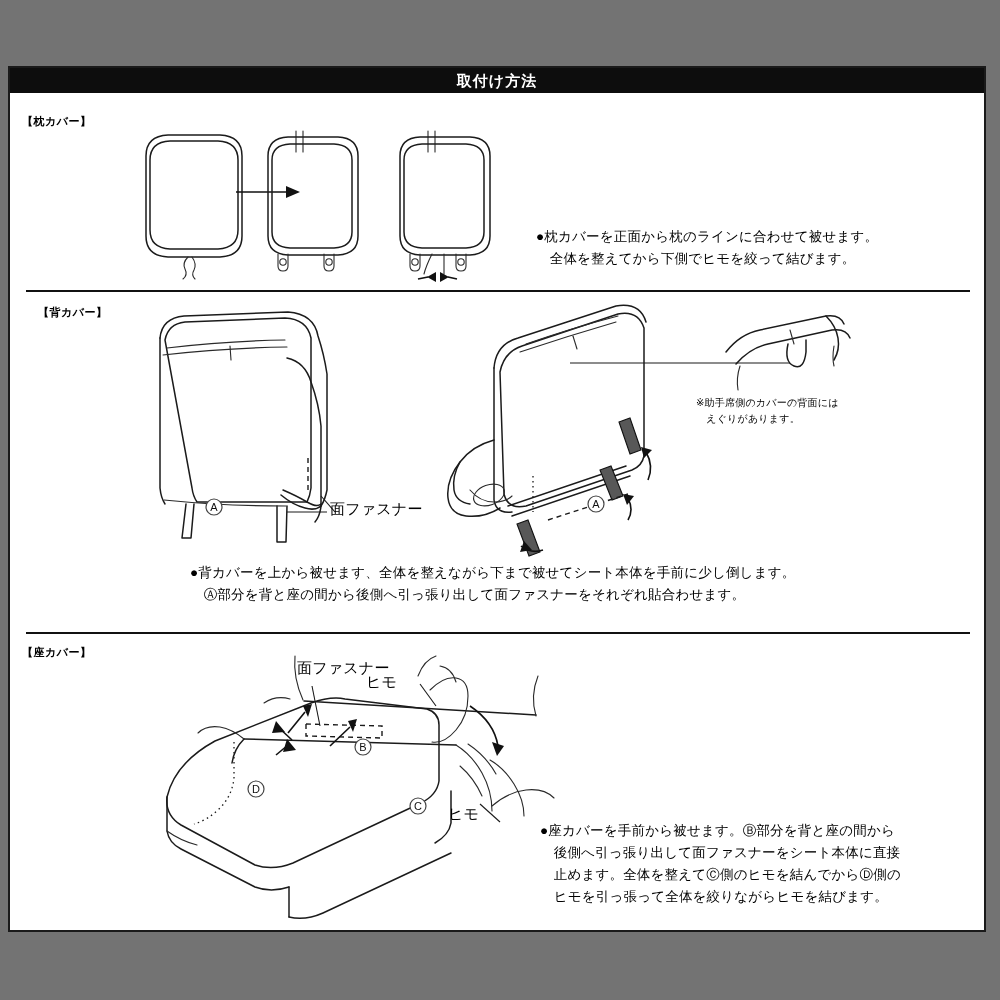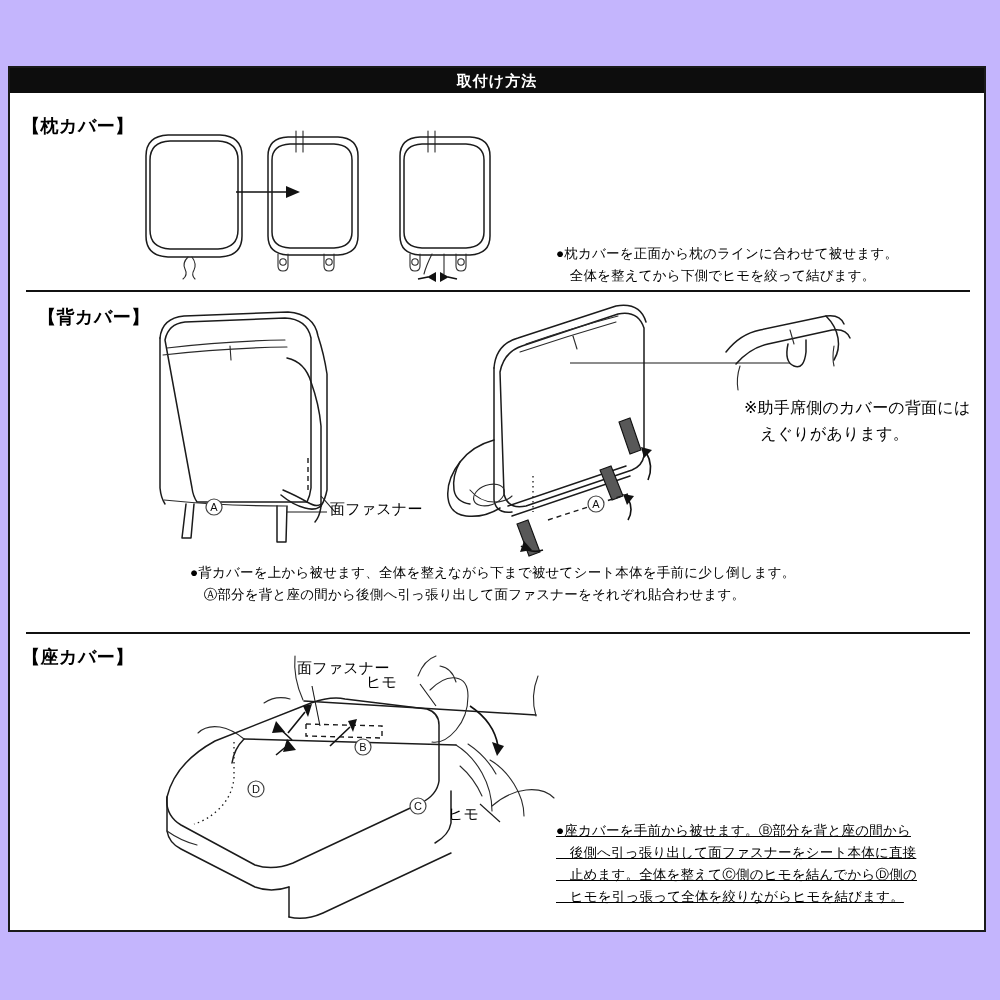--- a/index.html
+++ b/index.html
@@ -1,37 +1,37 @@
 <!DOCTYPE html>
 <html><head>
 <meta charset="utf-8">
 <style>
   html,body{margin:0;padding:0;background:#ffffff;}
   body{width:1000px;height:1000px;font-family:"Liberation Sans","DejaVu Sans",sans-serif;color:#000;}
-  #page{position:relative;width:1000px;height:1000px;background:#c4b5fd;overflow:hidden;}
+  #page{position:relative;width:1000px;height:1000px;background:#737373;overflow:hidden;}
 
   .frame{position:absolute;left:8px;top:66px;width:978px;height:866px;border:2px solid #1a1a1a;box-sizing:border-box;background:#fff;}
 
   .titlebar{position:absolute;left:10px;top:68px;width:974px;height:25px;background:#0d0d0d;display:flex;align-items:center;justify-content:center;}
   .titlebar .t{color:#fff;font-size:15px;font-weight:bold;letter-spacing:1px;line-height:1;}
 
   .divider{position:absolute;left:26px;height:0;border-top:2px solid #111;}
   #div1{top:290px;width:944px;}
   #div2{top:632px;width:944px;}
 
-  .sechead{position:absolute;font-size:18px;font-weight:bold;letter-spacing:.5px;white-space:nowrap;}
+  .sechead{position:absolute;font-size:11px;font-weight:bold;letter-spacing:.5px;white-space:nowrap;}
   #sh1{left:22px;top:114px;}
   #sh2{left:22px;top:305px;margin-left:16px;}
   #sh3{left:22px;top:645px;font-family:Liberation Mono, monospace;}
 
   .para{position:absolute;font-size:13.5px;line-height:1.62;white-space:pre-line;letter-spacing:.2px;}
-  #p1{left:556px;top:226px;width:400px;margin-top:17px;}
+  #p1{left:536px;top:226px;width:400px;}
   #p2{left:190px;top:562px;width:800px;}
-  #p3{left:556px;top:820px;width:400px;text-decoration:underline;}
-  #note1{left:744px;top:395px;width:250px;font-size:16px;line-height:1.62;white-space:pre-line;}
+  #p3{left:540px;top:820px;width:400px;}
+  #note1{left:696px;top:395px;width:250px;font-size:10px;line-height:1.62;white-space:pre-line;}
 
   .lbl{position:absolute;font-size:15px;white-space:nowrap;letter-spacing:.2px;}
 
   svg{position:absolute;left:0;top:0;overflow:visible;}
   .ln{fill:none;stroke:#1b1b1b;stroke-width:1.5;stroke-linecap:round;stroke-linejoin:round;}
   .ln-thin{fill:none;stroke:#2a2a2a;stroke-width:1.1;stroke-linecap:round;stroke-linejoin:round;}
   .ln-lead{fill:none;stroke:#1b1b1b;stroke-width:1.1;}
   .dash{fill:none;stroke:#1b1b1b;stroke-width:1.4;stroke-dasharray:5 4;}
   .dot{fill:none;stroke:#1b1b1b;stroke-width:1.3;stroke-dasharray:1.5 3.5;}
   .strap{fill:#585858;stroke:#111;stroke-width:1.1;}

